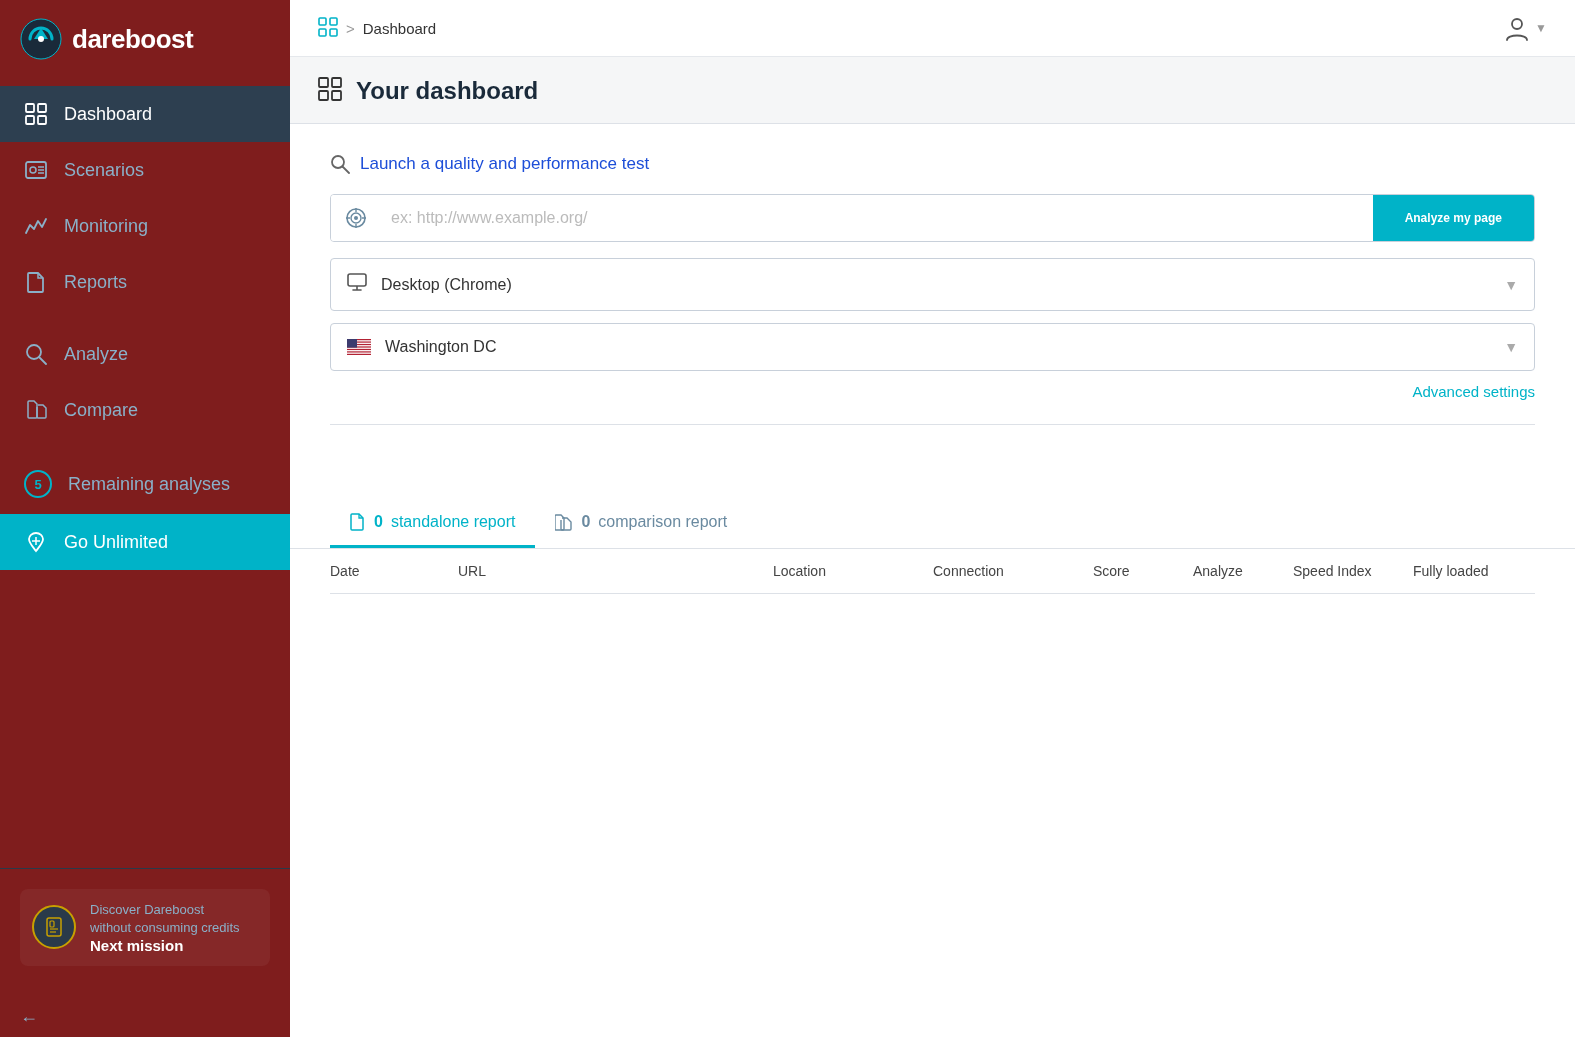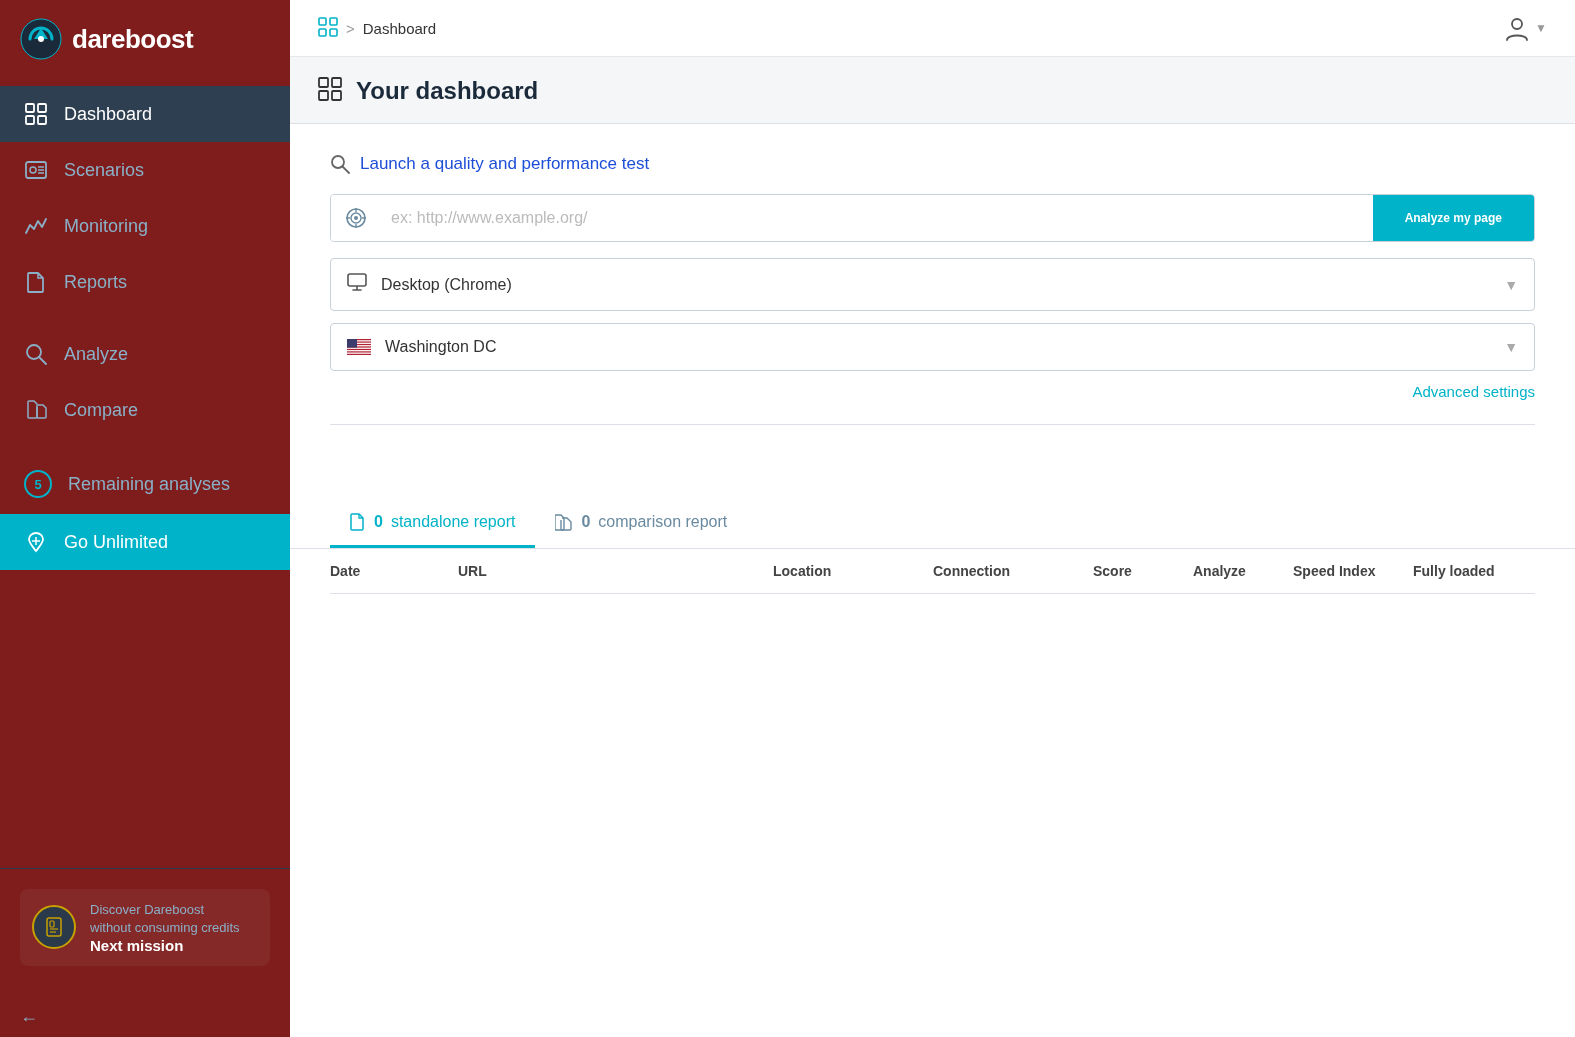--- a/index.html
+++ b/index.html
@@ -327,21 +327,21 @@
       padding: 0 40px;
     }
 
     .table-header {
       display: grid;
       grid-template-columns: 120px 1fr 160px 160px 100px 100px 120px 130px;
       padding: 14px 0;
       border-bottom: 1px solid #dde1e7;
       color: #444;
       font-size: 14px;
-      font-weight: 700;
+      font-weight: 400;
     }
 
     .th { padding: 0 8px; }
     .th:first-child { padding-left: 0; }
   </style>
 </head>
 <body>
 
 <aside class="sidebar">
   <div class="sidebar-logo">

